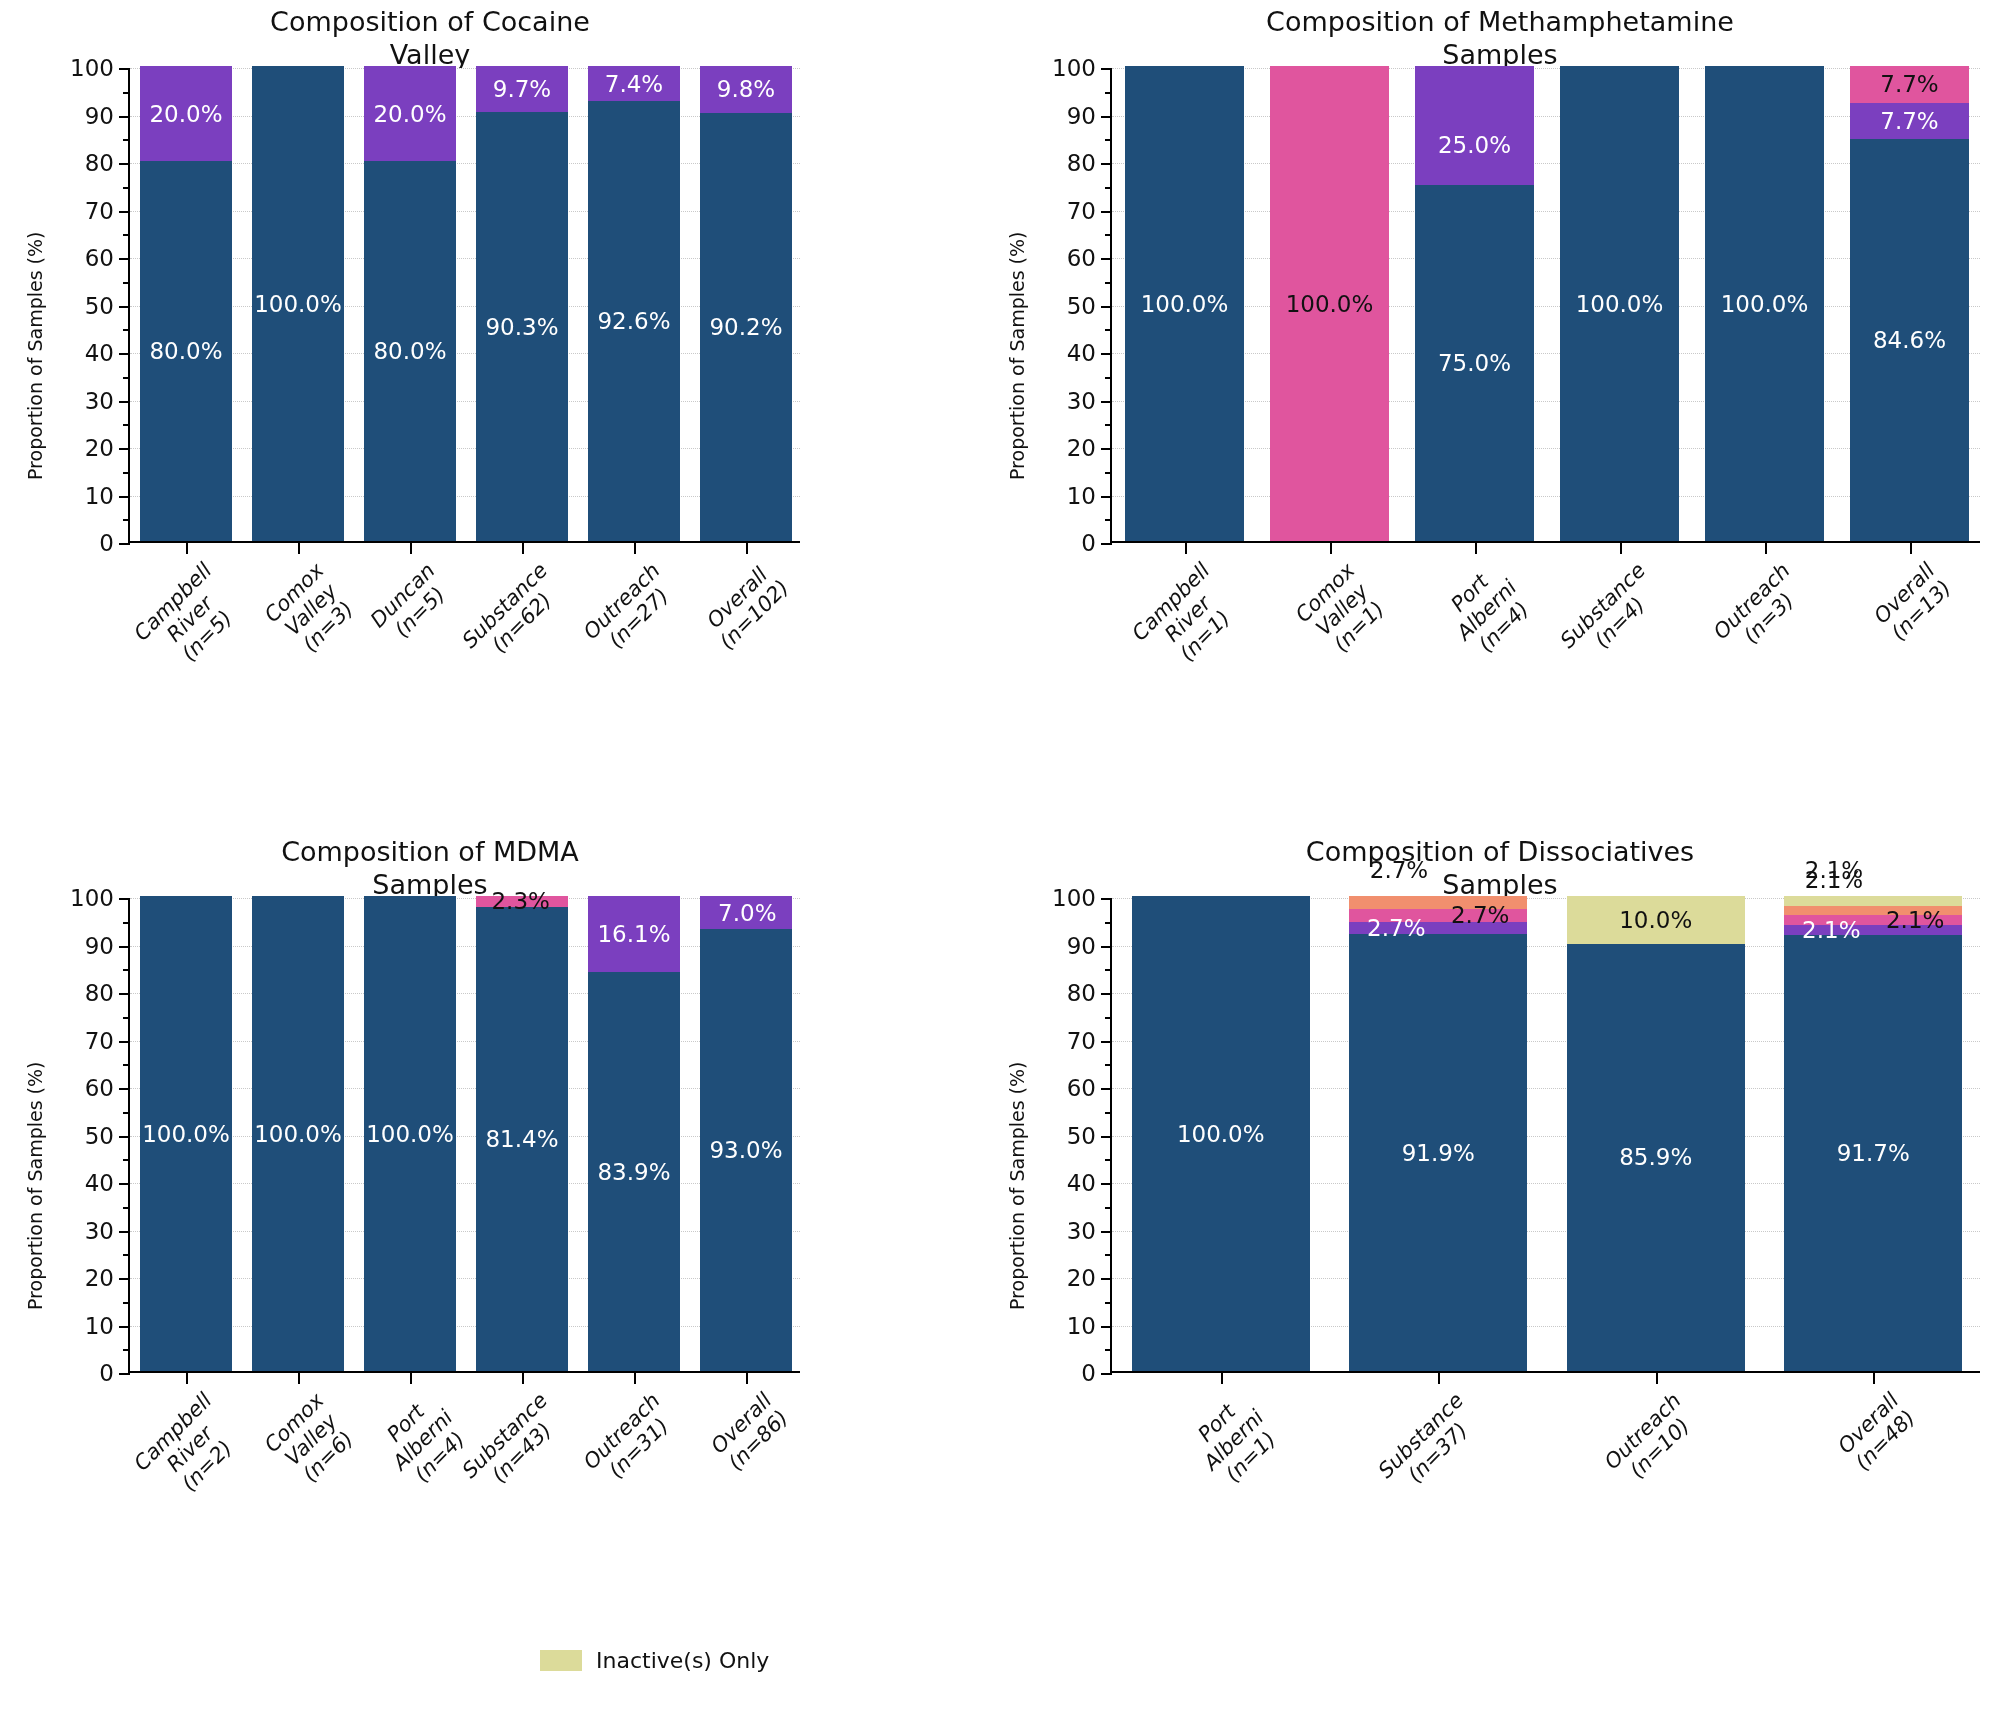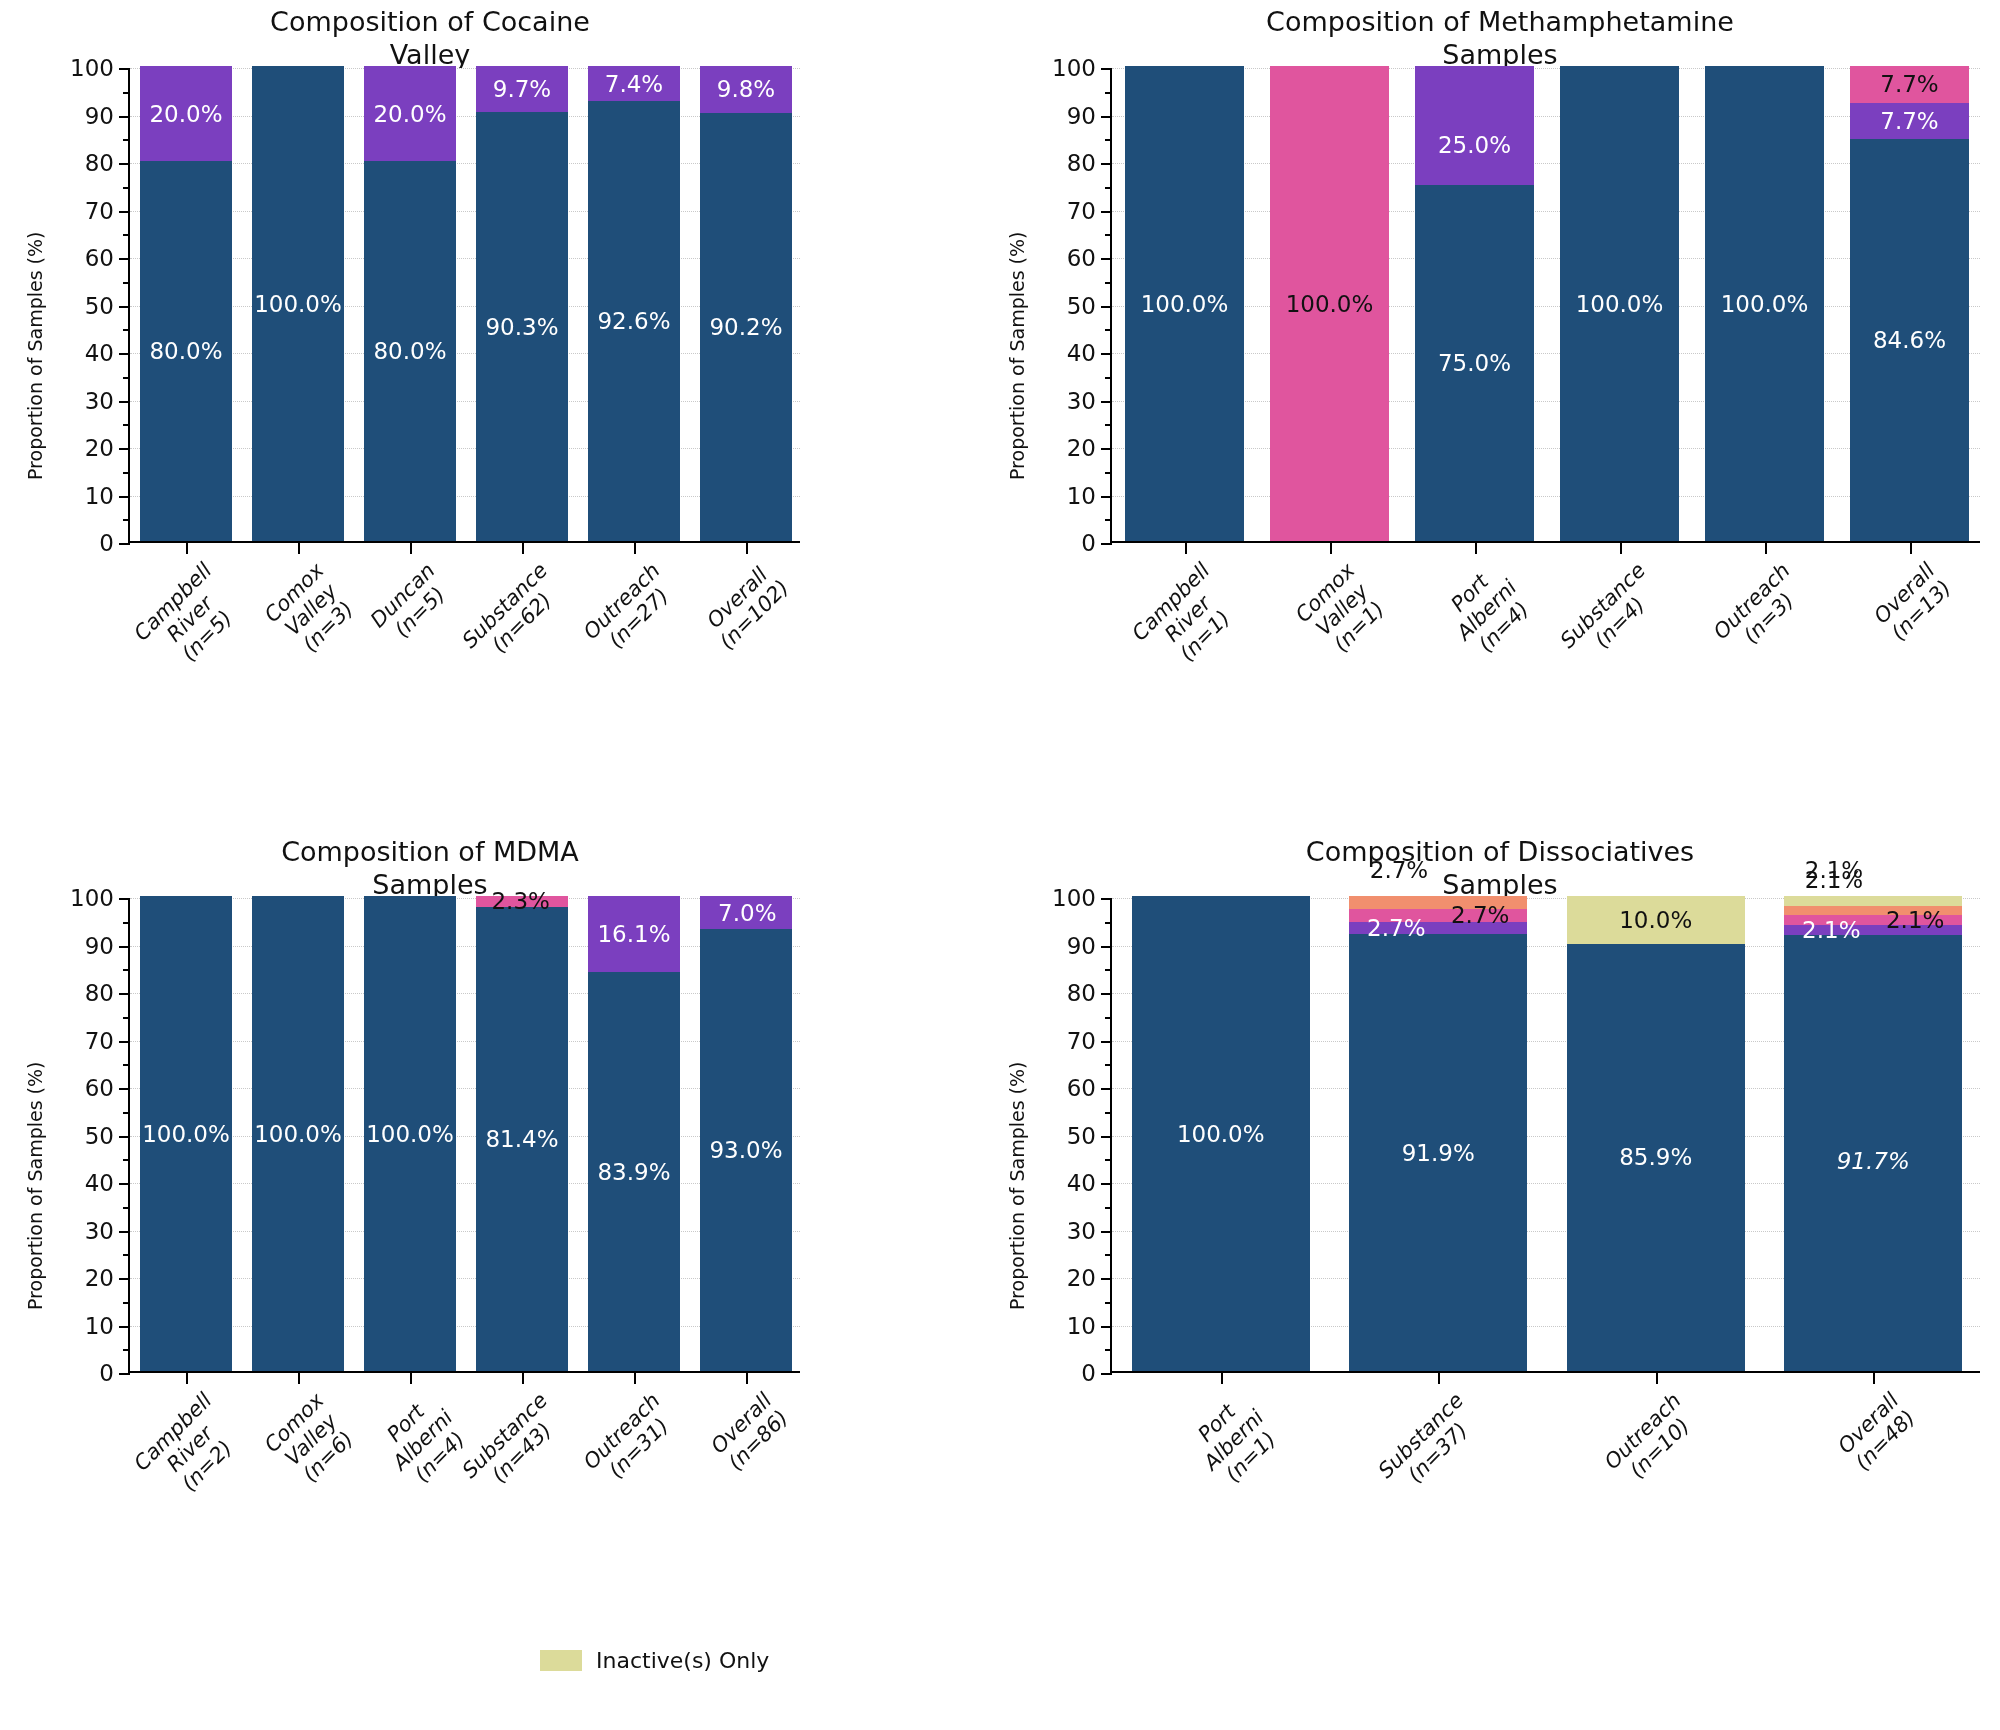--- a/index.html
+++ b/index.html
@@ -557,21 +557,21 @@
       <div class="xtick-label-wrap" style="left: 775.25px;">
         <div class="xtick-label-inner">Overall
 (n=48)</div>
       </div>
       <div class="bar" style="left: 672.075px; width: 178.35px; height: 475px;">
         <div class="seg" style="top: 39.425px; height: 435.575px; background: rgb(31, 78, 121);"></div>
         <div class="seg" style="top: 29.45px; height: 9.975px; background: rgb(123, 63, 191);"></div>
         <div class="seg" style="top: 19.475px; height: 9.975px; background: rgb(224, 85, 158);"></div>
         <div class="seg" style="top: 9.5px; height: 9.975px; background: rgb(241, 143, 110);"></div>
         <div class="seg" style="top: -0.475px; height: 9.975px; background: rgb(220, 219, 154);"></div>
-        <div class="seg-label inside" style="top: 265px; font-style: italic;">91.7%</div>
+        <div class="seg-label inside" style="top: 257px;">91.7%</div>
         <div class="seg-label inside" style="top: 34.4375px; text-align: left; padding-left: 18px;">2.1%</div>
         <div class="seg-label outside" style="top: 24.4625px; text-align: right; padding-right: 18px;">2.1%</div>
         <div class="seg-label outside" style="top: -16.5px; text-align: center; left: 0px; right: auto; width: 178.35px; transform: translate(-22%, -50%);">2.1%</div>
         <div class="seg-label outside" style="top: -26.475px; text-align: center; left: 0px; right: auto; width: 178.35px; transform: translate(-22%, -50%);">2.1%</div>
       </div>
     </div>
     <div class="legend" style="left: 540px; top: 1648px;">
       <div class="legend-col">
         <div class="legend-item">
           <span class="legend-swatch" style="background: rgb(220, 219, 154);"></span>

